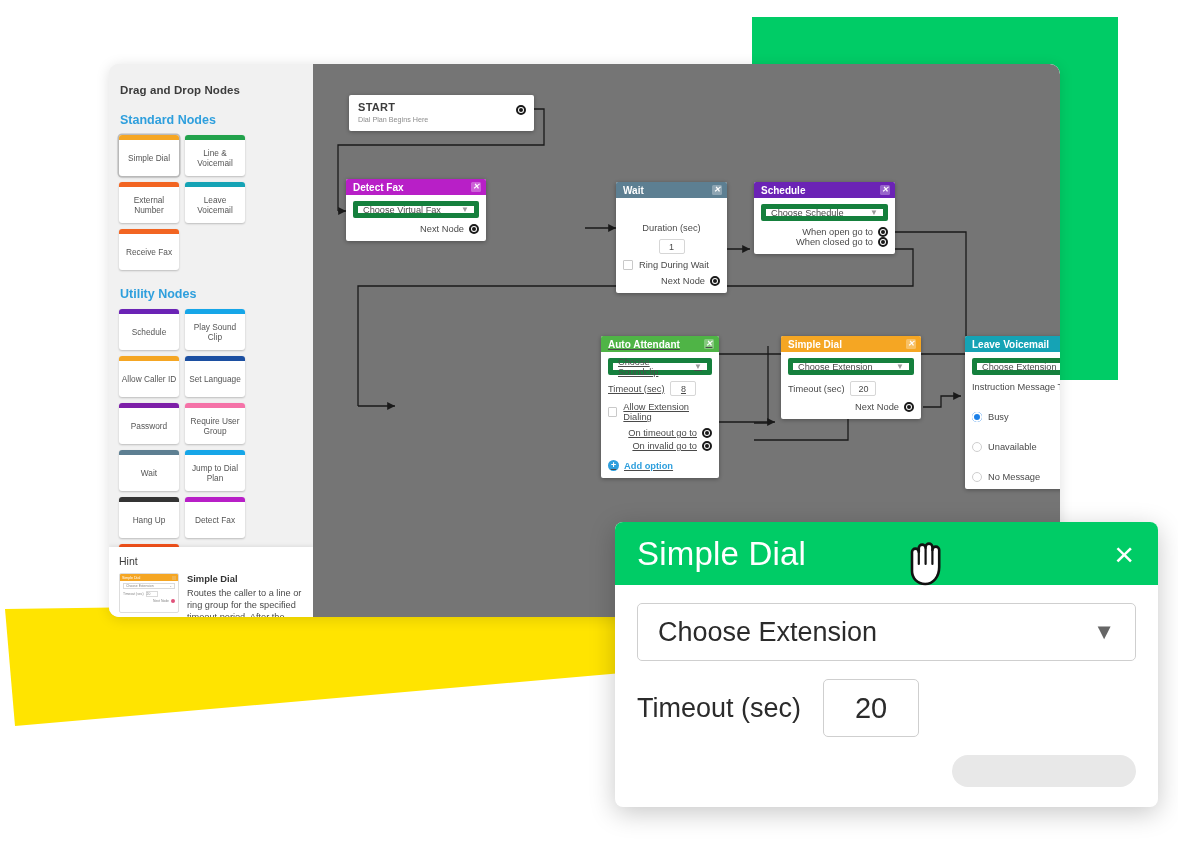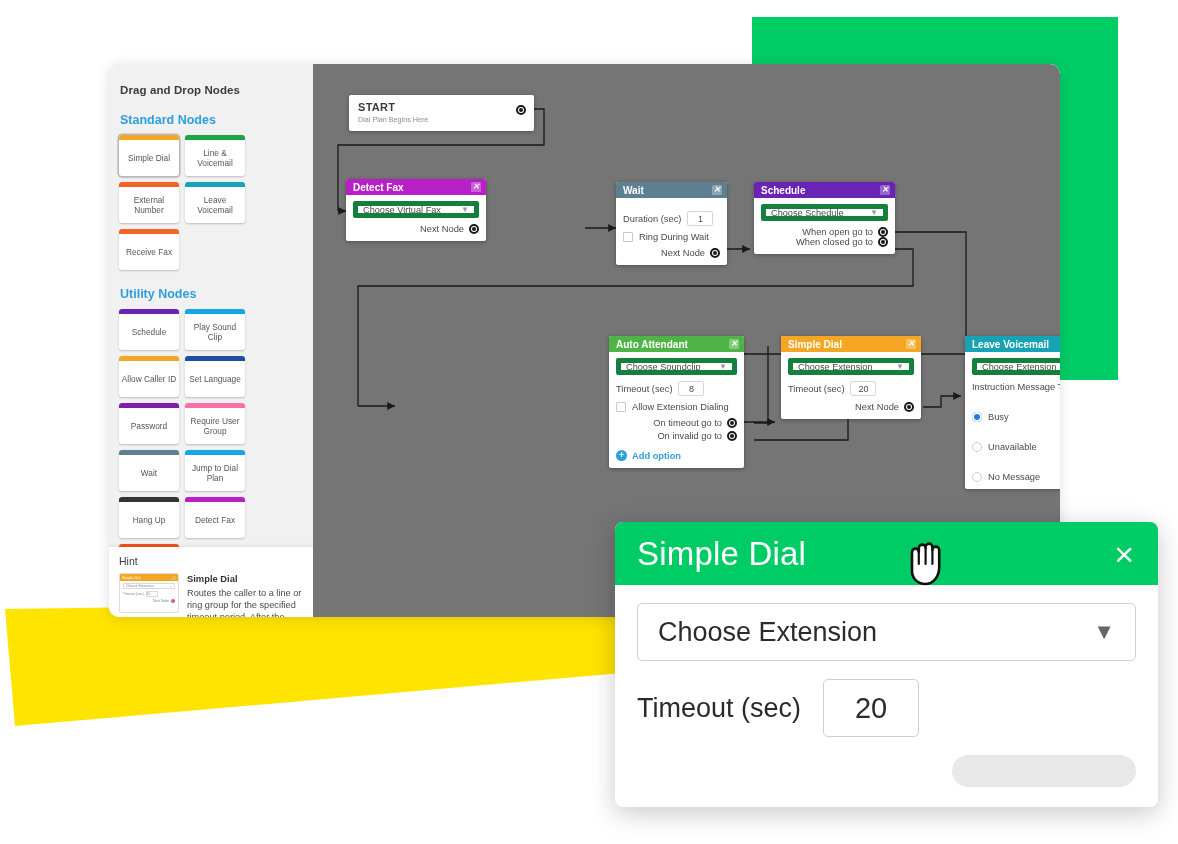--- a/index.html
+++ b/index.html
@@ -390,21 +390,21 @@
           </div>
         </div>
       </div>
 
       <div class="node" style="left:303px; top:118px; width:111px;">
         <div class="node-head" style="background:#5d7f92">
           <span>Wait</span>
           <i class="x">✕</i>
         </div>
         <div class="node-body">
-          <div class="field-row" style="margin-top:7px;">
+          <div class="field-row" style="margin-top:19px;flex-direction:column;">
             <span>Duration (sec)</span>
             <span class="num-box">1</span>
           </div>
           <div class="check-row">
             <i class="cbox"></i>
             <span>Ring During Wait</span>
           </div>
           <div class="port-row">
             <span>Next Node</span>
             <i class="port"></i>
@@ -426,21 +426,21 @@
             <span>When open go to</span>
             <i class="port"></i>
           </div>
           <div class="port-row" style="margin-top:0;">
             <span>When closed go to</span>
             <i class="port"></i>
           </div>
         </div>
       </div>
 
-      <div class="node" style="left:296px; top:272px; width:135px;">
+      <div class="node" style="left:288px; top:272px; width:118px;text-decoration:underline;">
         <div class="node-head" style="background:#4fb446">
           <span>Auto Attendant</span>
           <i class="x">✕</i>
         </div>
         <div class="node-body">
           <div class="select-box">
             <span>Choose Soundclip</span>
             <span class="chev">▼</span>
           </div>
           <div class="field-row">

